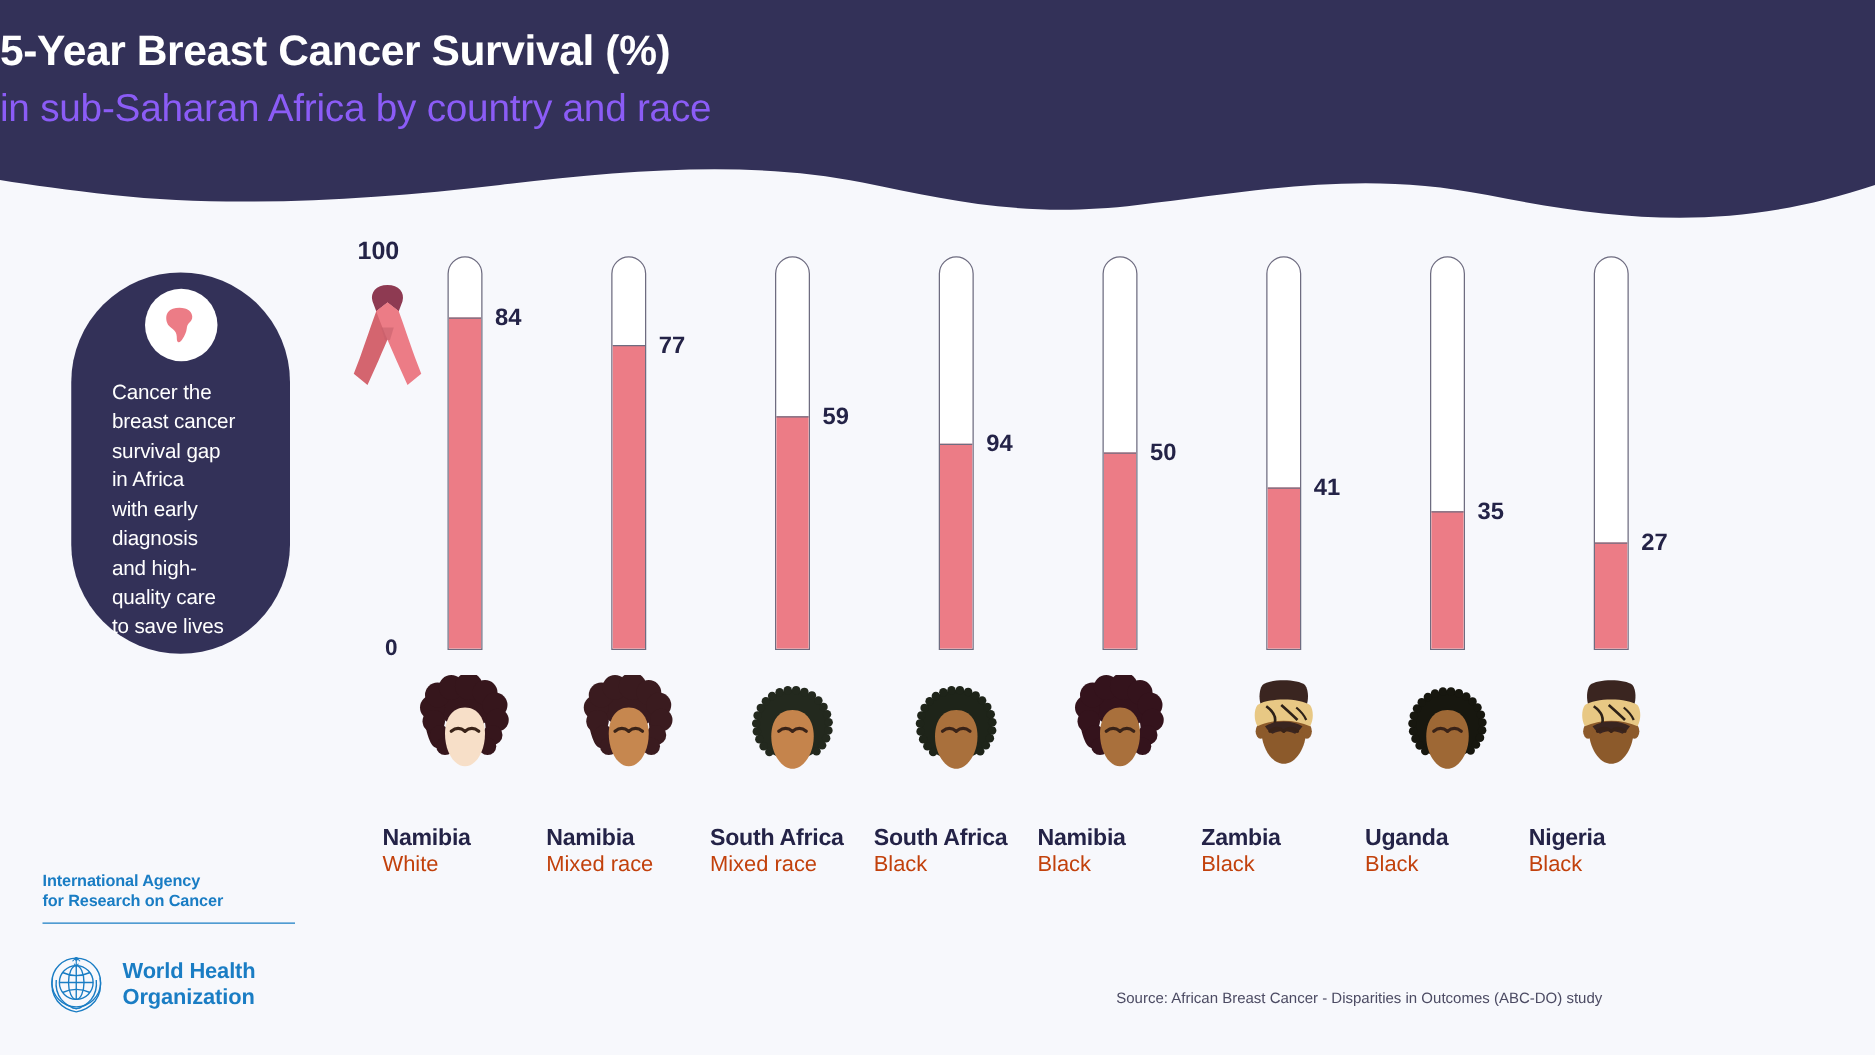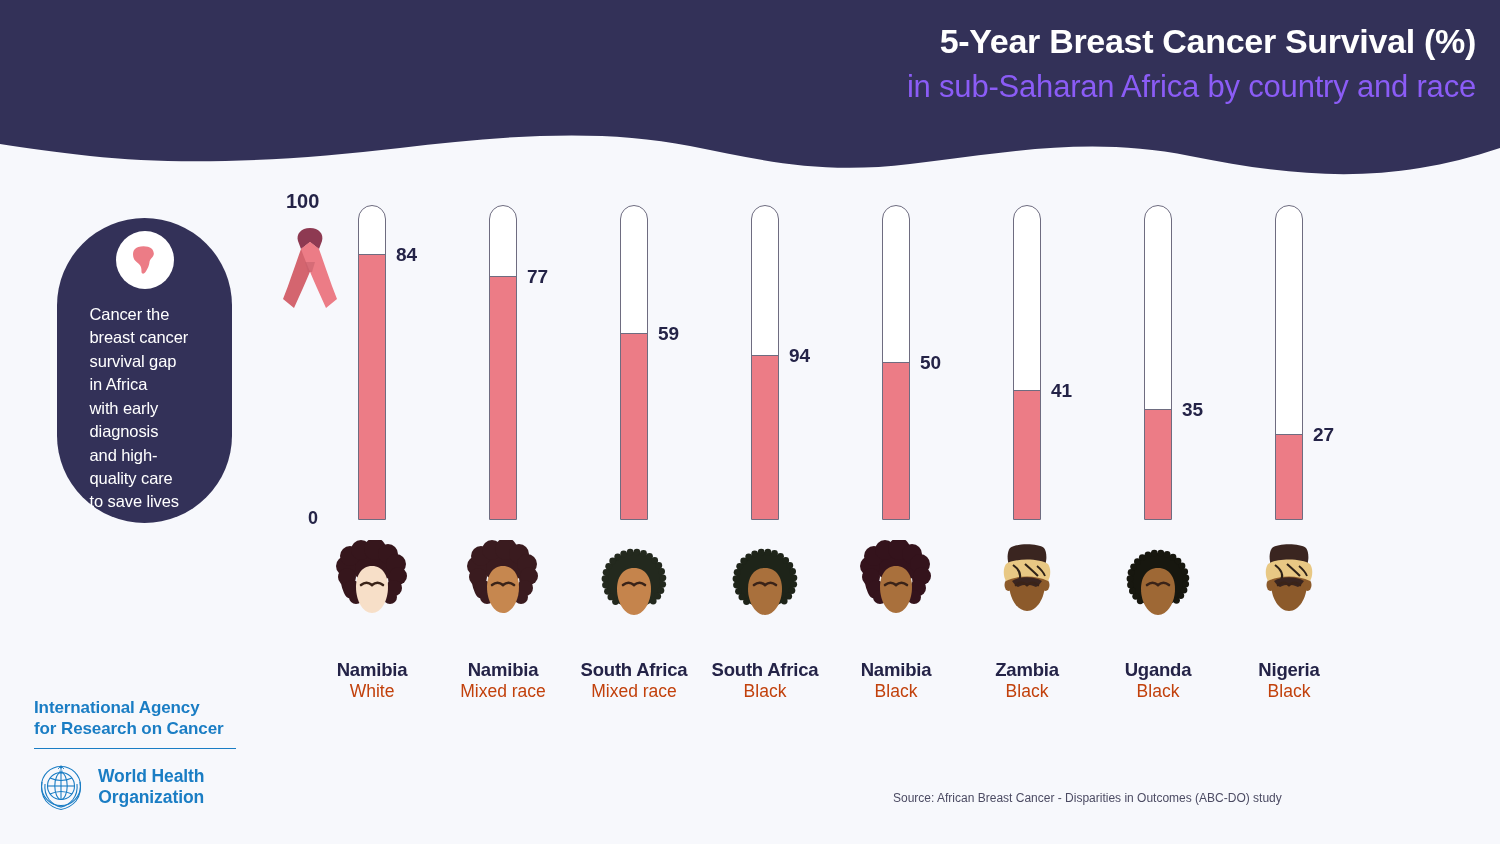--- a/index.html
+++ b/index.html
@@ -7,21 +7,21 @@
     width: 1500px; height: 844px;
     background: #F7F8FC;
     font-family: "Liberation Sans", sans-serif;
     overflow: hidden;
   }
   #root { position: relative; width: 1500px; height: 844px; background: #F7F8FC; }
 
   
   .header-wrap { position: absolute; left:0; top:0; width:1500px; height:185px; }
   .header-wrap svg { display:block; width:1500px; height:185px; }
-  .header-text { position:absolute; left:0; top:0; width:1476px; text-align:right; }
+  .header-text { position:absolute; left:0; top:0; width:1476px; text-align:left; }
   .title-main {
     font-size: 34px; font-weight: 700; color:#FFFFFF; letter-spacing:-0.3px;
     margin-top: 22px; line-height: 1.15;
   }
   .title-sub {
     font-size: 31px; font-weight: 400; color:#8b5cf6; letter-spacing:-0.2px;
     margin-top: 8px; line-height:1.15;
   }
 
   
@@ -64,29 +64,29 @@
     background:#EC7C86;
     border-top:1.4px solid #6E6C80;
   }
   .val {
     position:absolute; font-size:19px; font-weight:700; color:#242347;
     left:38px; white-space:nowrap;
   }
 
   .avatar { position:absolute; top:540px; left:-28px; width:84px; height:104px; }
 
-  .cap { position:absolute; top:659px; left:-52px; width:132px; text-align:center; }
+  .cap { position:absolute; top:659px; left:-52px; width:132px; text-align:left; }
   .cap .country { font-size:18.5px; font-weight:700; color:#242347; letter-spacing:-0.2px; white-space:nowrap; }
   .cap .race { font-size:17.5px; font-weight:400; color:#c2410c; margin-top:0; white-space:nowrap; }
 
   
   .iarc { position:absolute; left:34px; top:697px; width:230px; }
-  .iarc-t { font-size:17px; font-weight:700; color:#1A7DC4; line-height:1.25; letter-spacing:-0.1px; }
+  .iarc-t { font-size:13px; font-weight:700; color:#1A7DC4; line-height:1.25; letter-spacing:-0.1px; }
   .iarc-rule { width:202px; height:1.5px; background:#1A7DC4; margin-top:8px; }
-  .who { position:absolute; left:34px; top:760px; display:flex; align-items:center; gap:10px;text-align:center; }
+  .who { position:absolute; left:34px; top:760px; display:flex; align-items:center; gap:10px; }
   .who-t { font-size:17.5px; font-weight:700; color:#1A7DC4; line-height:1.22; letter-spacing:-0.1px; }
 
   .source { position:absolute; left:893px; top:791px; font-size:12px; color:#4C4B63; white-space:nowrap; }
 </style>
 </head>
 <body>
 
 <div id="root">
 
   <div class="header-wrap">

